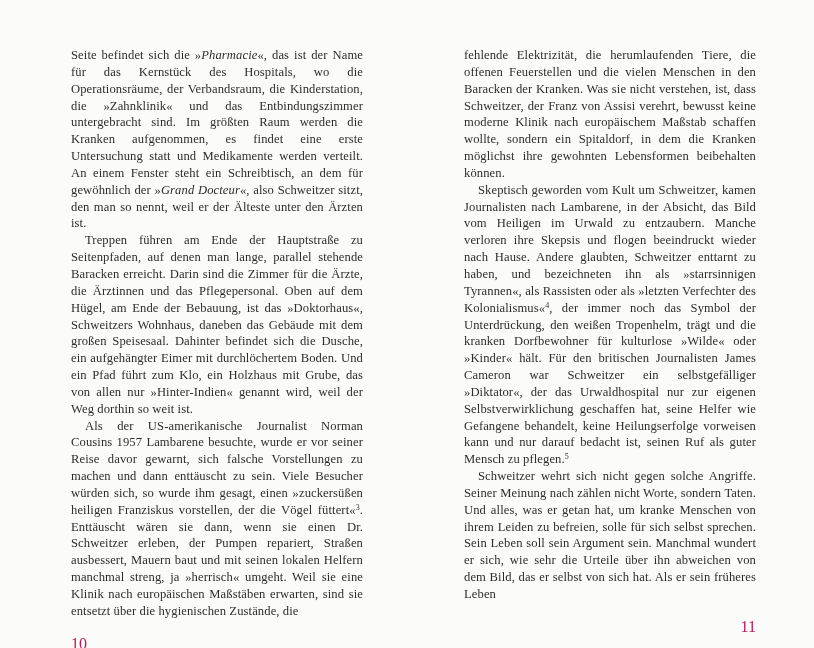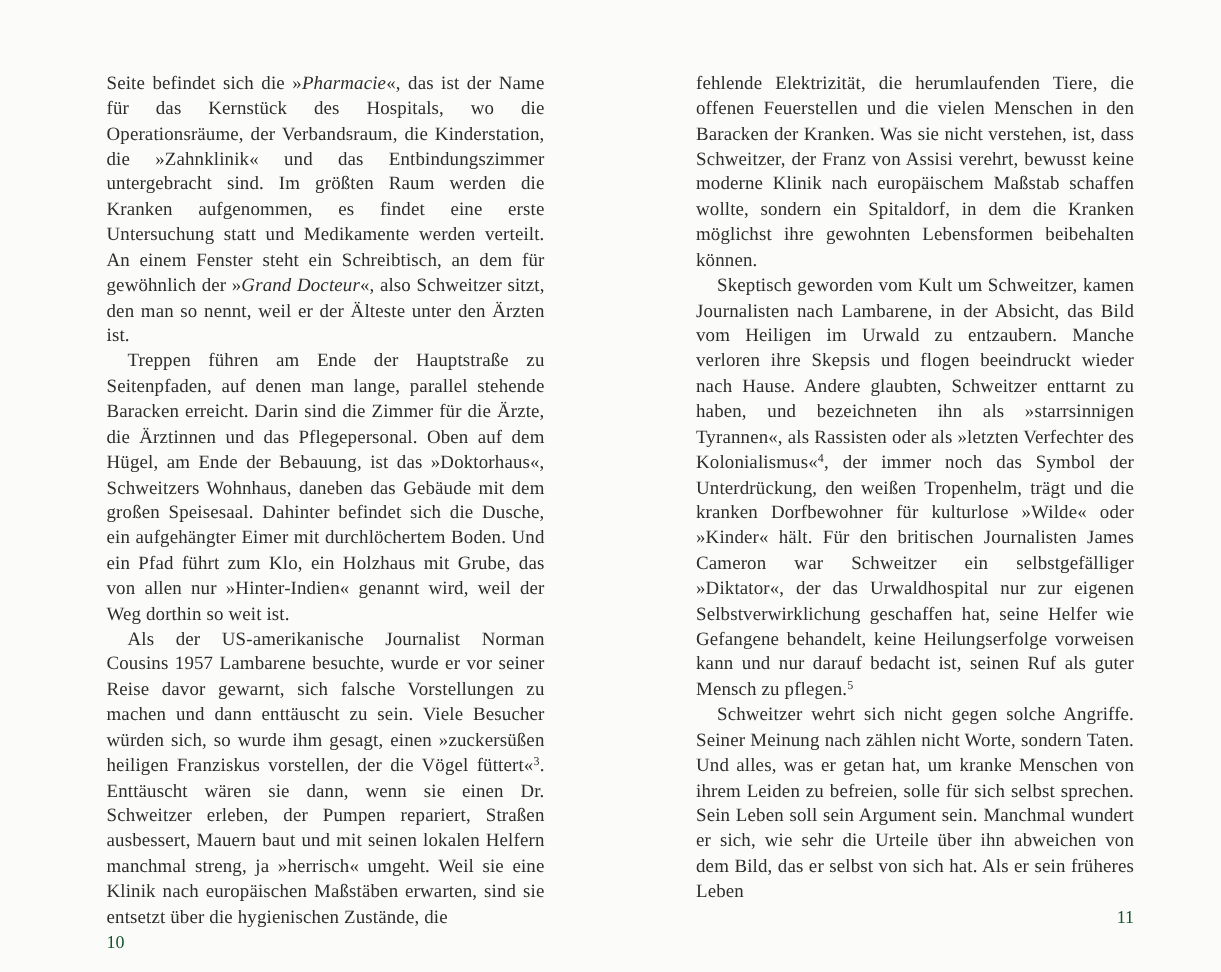--- a/index.html
+++ b/index.html
@@ -35,23 +35,23 @@
     letter-spacing: 0.1px;
   }
   p.indent { text-indent: 14px; }
   i.term { font-style: italic; }
   sup.footnote-ref {
     font-size: 8px;
     line-height: 0;
     vertical-align: 4px;
   }
   .folio {
-    margin-top: 1px;
-    font-size: 12px;
-    color: #14532d;
+    margin-top: 15px;
+    font-size: 16px;
+    color: #be185d;
   }
   .folio-right { text-align: right; }
 </style>
 </head>
 <body>
 
 <main class="spread">
 
   <section class="page page-left">
     <div class="text-block">

